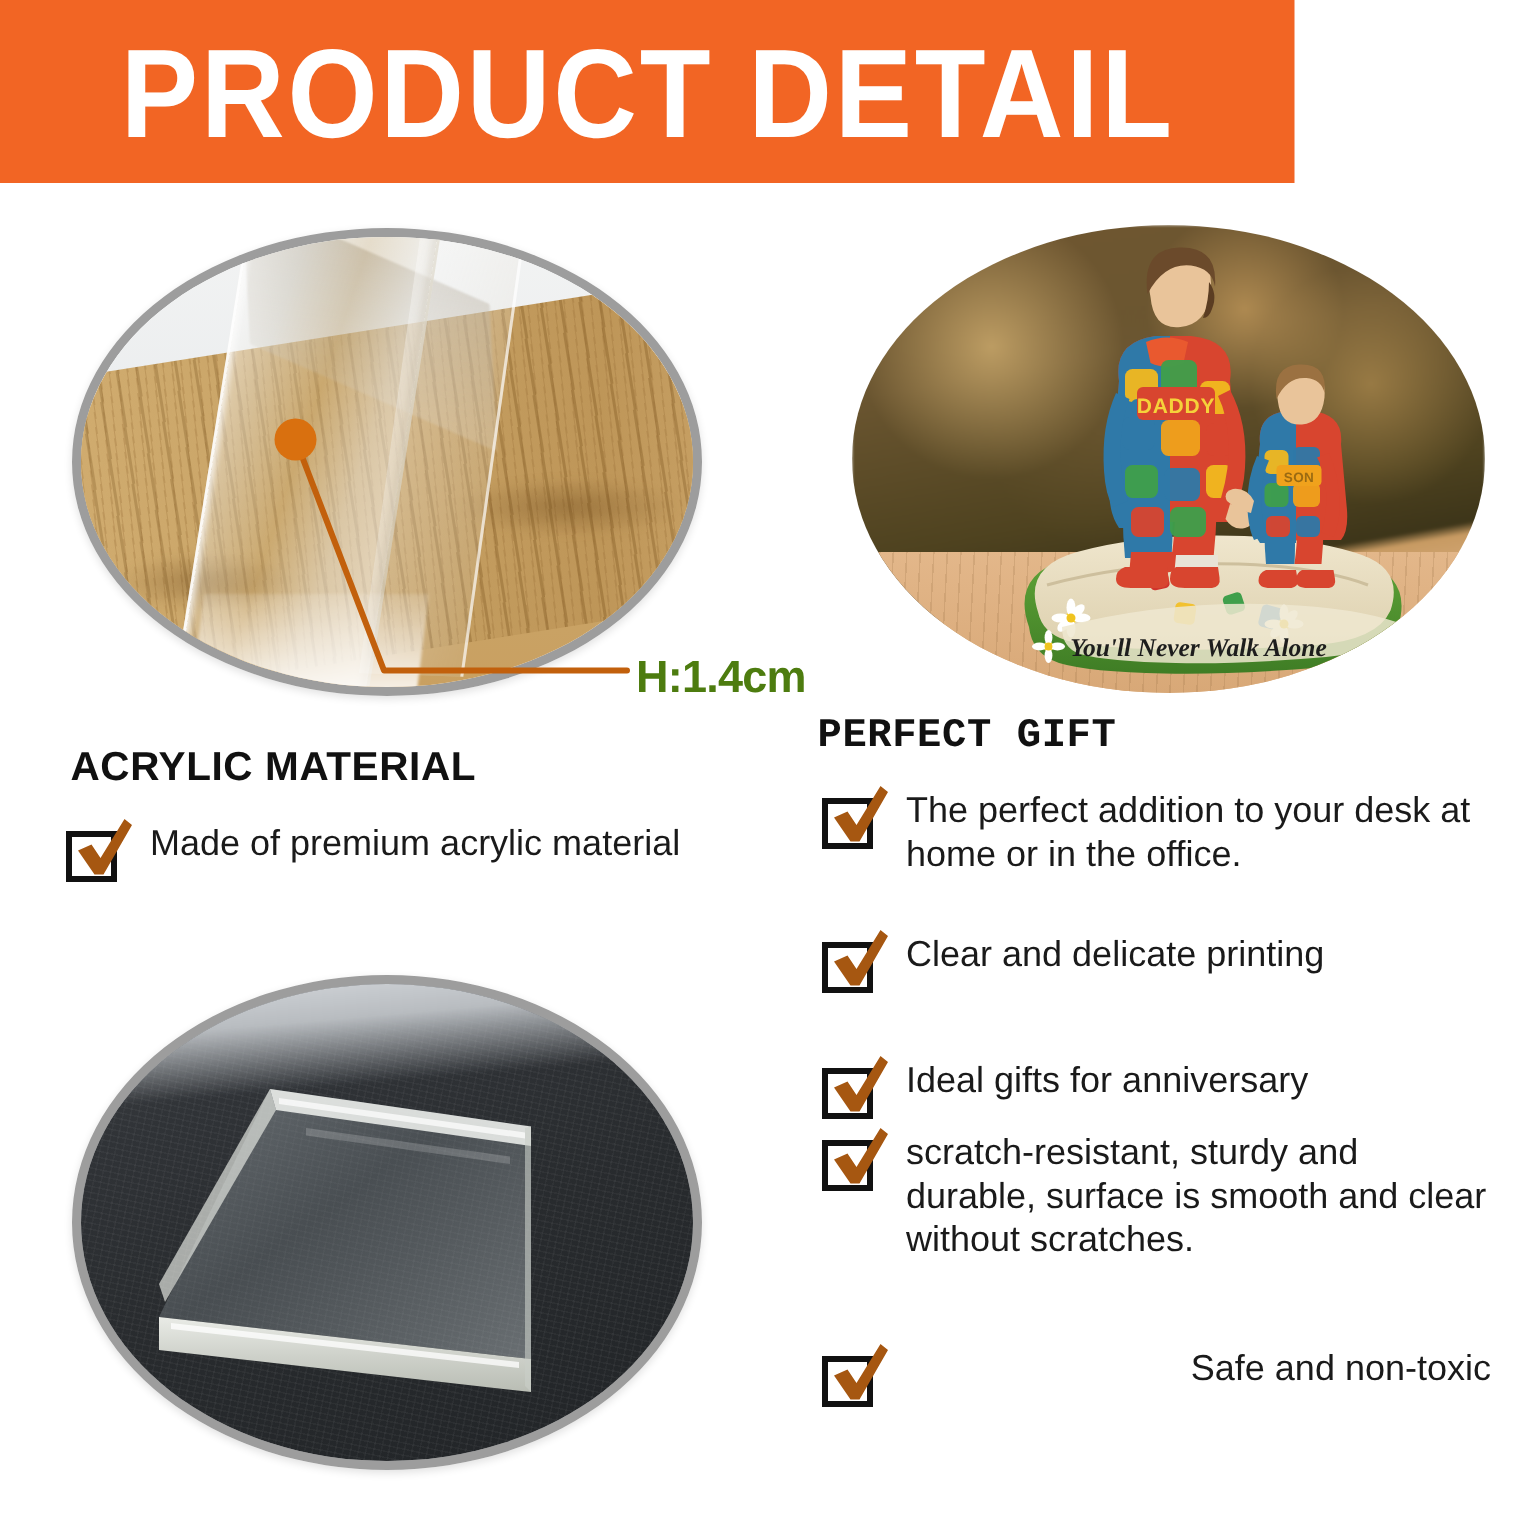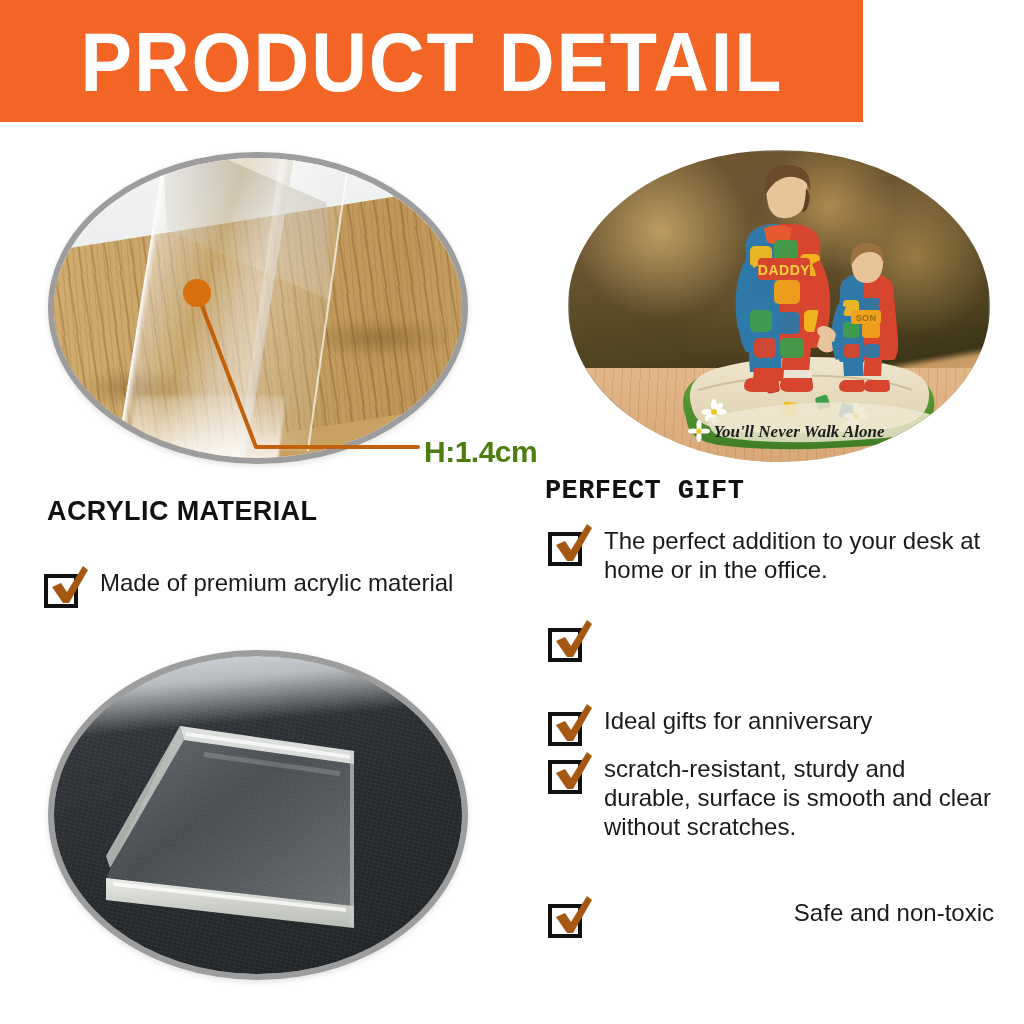--- a/index.html
+++ b/index.html
@@ -260,21 +260,21 @@
   .checkbox .tick { position: absolute; left: -1px; top: -7px; }
   .feature-text {
     font-size: 24px;
     line-height: 29px;
     color: #1a1a1a;
     margin-left: 16px;
   }
   .feature-text.wide { width: 390px; }
   .feature-text.narrow { width: 400px; }
 
-  #feature-acrylic-0 { left: 44px; top: 568px; }
+  #feature-acrylic-0 { left: 44px; top: 548px; }
   #feature-gift-0 { left: 548px; top: 526px; }
   #feature-gift-1 { left: 548px; top: 622px; }
   #feature-gift-2 { left: 548px; top: 706px; }
   #feature-gift-3 { left: 548px; top: 754px; }
   #feature-gift-4 { left: 548px; top: 898px; text-align: right; }
 </style>
 </head>
 <body>
 
 <div class="banner">
@@ -499,20 +499,21 @@
   <div class="feature-text wide">The perfect addition to your desk at home or in the office.</div>
 </div>
 
 <div class="feature-item" id="feature-gift-1">
   <div class="checkbox">
     <div class="box"></div>
     <svg class="tick" width="48" height="44" viewBox="0 0 48 44">
       <path d="M9 24 L18 20 L24 29 L40 3 L45 7 L26 40 L20 40 Z" fill="#a65711"></path>
     </svg>
   </div>
+  <div class="feature-text wide">Clear and delicate printing</div>
 </div>
 
 <div class="feature-item" id="feature-gift-2">
   <div class="checkbox">
     <div class="box"></div>
     <svg class="tick" width="48" height="44" viewBox="0 0 48 44">
       <path d="M9 24 L18 20 L24 29 L40 3 L45 7 L26 40 L20 40 Z" fill="#a65711"></path>
     </svg>
   </div>
   <div class="feature-text wide">Ideal gifts for anniversary</div>

